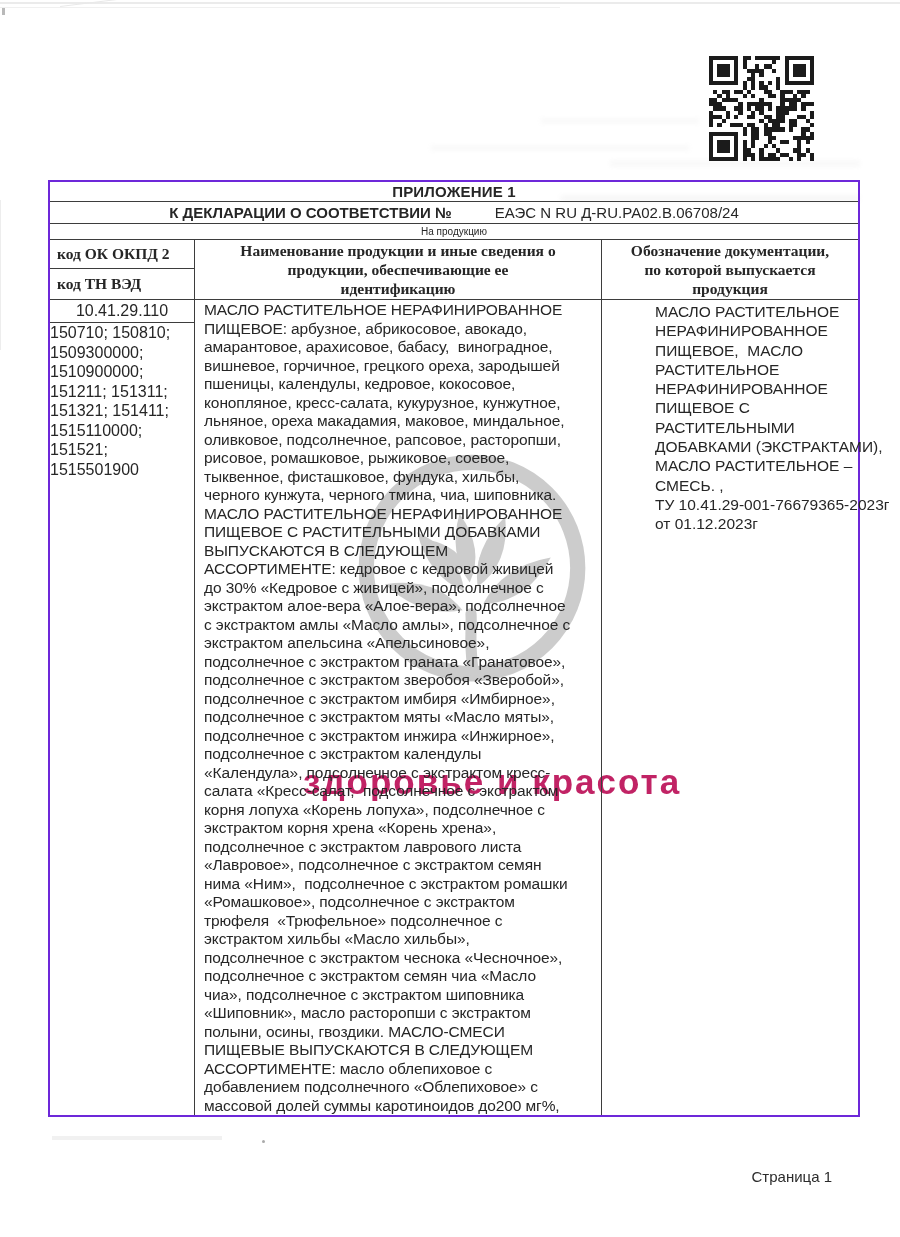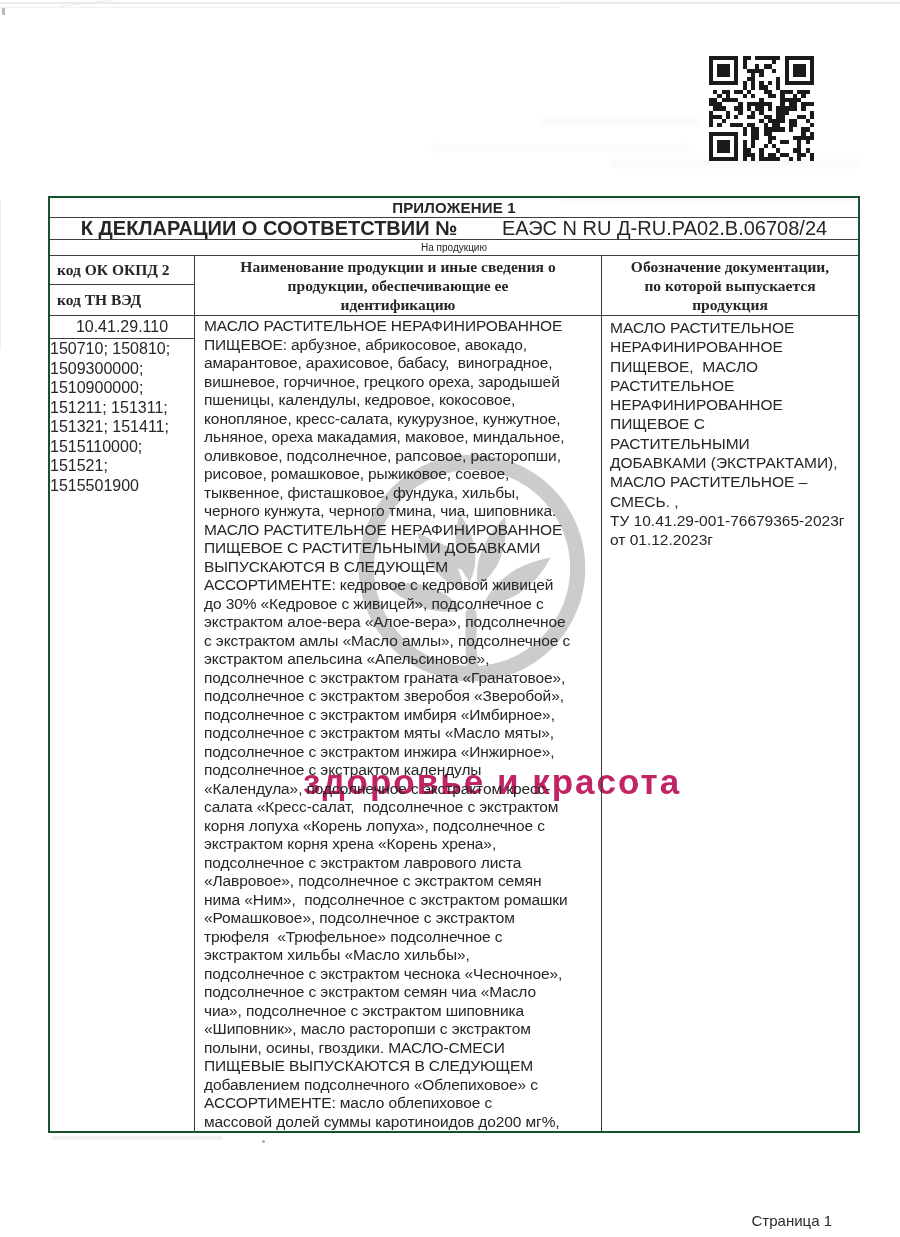--- a/index.html
+++ b/index.html
@@ -28,47 +28,47 @@
   .wm-brand{
     position:absolute;left:210px;top:651px;font-size:107px;font-weight:700;
     color:#b0b0b0;letter-spacing:1px;line-height:107px;opacity:.82;white-space:pre;
   }
   .wm-tagline{
     position:absolute;left:303px;top:762px;font-size:35px;font-weight:700;
     color:#be185d;letter-spacing:2px;opacity:.95;white-space:pre;
   }
   
   .doc-table{
-    position:absolute;left:48px;top:196px;width:808px;z-index:2;
-    border:2px solid #14532d;background:transparent;
+    position:absolute;left:48px;top:180px;width:808px;z-index:2;
+    border:2px solid #6d28d9;background:transparent;
   }
   .t-row{border-bottom:1.5px solid #3d3d3d;display:flex;align-items:center;justify-content:center;}
   .t-title{height:19px;font-weight:700;font-size:15px;letter-spacing:.2px;}
-  .t-decl{height:21px;font-size:20px;white-space:pre;gap:39px;}
+  .t-decl{height:21px;font-size:15px;white-space:pre;gap:39px;}
   .t-decl .b{font-weight:700;}
   .t-scope{height:15px;font-size:10px;overflow:visible;}
   .t-head{display:grid;grid-template-columns:145px 407px 1fr;border-bottom:1.5px solid #3d3d3d;}
   .t-head .hc{border-right:1.5px solid #3d3d3d;font-family:Liberation Serif, serif;}
   .t-head .hc:last-child{border-right:none;}
   .hc1 .sub{height:29px;display:flex;align-items:center;padding-left:7px;font-weight:700;font-size:15.5px;}
   .hc1 .sub:first-child{border-bottom:1.5px solid #3d3d3d;height:28px;}
   .hc-center{display:flex;flex-direction:column;align-items:center;justify-content:center;height:59px;font-weight:700;font-size:15.5px;}
   .hc-center .line{line-height:19.3px;text-align:center;}
   .t-body{display:grid;grid-template-columns:145px 407px 1fr;}
   .t-body .bc{border-right:1.5px solid #3d3d3d;}
   .t-body .bc:last-child{border-right:none;}
   .okpd{height:22px;border-bottom:1.5px solid #3d3d3d;display:flex;align-items:center;justify-content:center;font-size:16px;}
   .codes .line{height:19.5px;line-height:19.5px;text-align:left;font-size:16px;}
   .prod{padding:1px 4px 0 9px;height:814px;overflow:hidden;}
   .prod .line{height:18.5px;line-height:18.5px;font-size:15.5px;letter-spacing:-0.1px;}
-  .docs{padding:2px 4px 0 8px;}
+  .docs{padding:2px 4px 0 8px;margin-left:45px;}
   .docs .line{height:19.3px;line-height:19.3px;font-size:15.5px;}
   .line{white-space:pre;}
   
-  .footer{position:absolute;right:68px;top:1212px;font-size:15px;color:#2c2c2c;z-index:2;}
+  .footer{position:absolute;right:68px;top:1168px;font-size:15px;color:#2c2c2c;z-index:2;}
 </style>
 </head>
 <body>
 
 <div class="page">
 
   <div class="artifact a-topline1"></div>
   <div class="artifact a-topline2"></div>
   <div class="artifact a-tick"></div>
   <div class="artifact a-crease"></div>
@@ -496,22 +496,22 @@
           <div class="line">нима «Ним»,  подсолнечное с экстрактом ромашки</div>
           <div class="line">«Ромашковое», подсолнечное с экстрактом</div>
           <div class="line">трюфеля  «Трюфельное» подсолнечное с</div>
           <div class="line">экстрактом хильбы «Масло хильбы»,</div>
           <div class="line">подсолнечное с экстрактом чеснока «Чесночное»,</div>
           <div class="line">подсолнечное с экстрактом семян чиа «Масло</div>
           <div class="line">чиа», подсолнечное с экстрактом шиповника</div>
           <div class="line">«Шиповник», масло расторопши с экстрактом</div>
           <div class="line">полыни, осины, гвоздики. МАСЛО-СМЕСИ</div>
           <div class="line">ПИЩЕВЫЕ ВЫПУСКАЮТСЯ В СЛЕДУЮЩЕМ</div>
+          <div class="line">АССОРТИМЕНТЕ: масло облепиховое с</div>
           <div class="line">добавлением подсолнечного «Облепиховое» с</div>
-          <div class="line">АССОРТИМЕНТЕ: масло облепиховое с</div>
           <div class="line">массовой долей суммы каротиноидов до200 мг%,</div>
         </div>
       <div class="bc docs">
           <div class="line">МАСЛО РАСТИТЕЛЬНОЕ</div>
           <div class="line">НЕРАФИНИРОВАННОЕ</div>
           <div class="line">ПИЩЕВОЕ,  МАСЛО</div>
           <div class="line">РАСТИТЕЛЬНОЕ</div>
           <div class="line">НЕРАФИНИРОВАННОЕ</div>
           <div class="line">ПИЩЕВОЕ С</div>
           <div class="line">РАСТИТЕЛЬНЫМИ</div>

